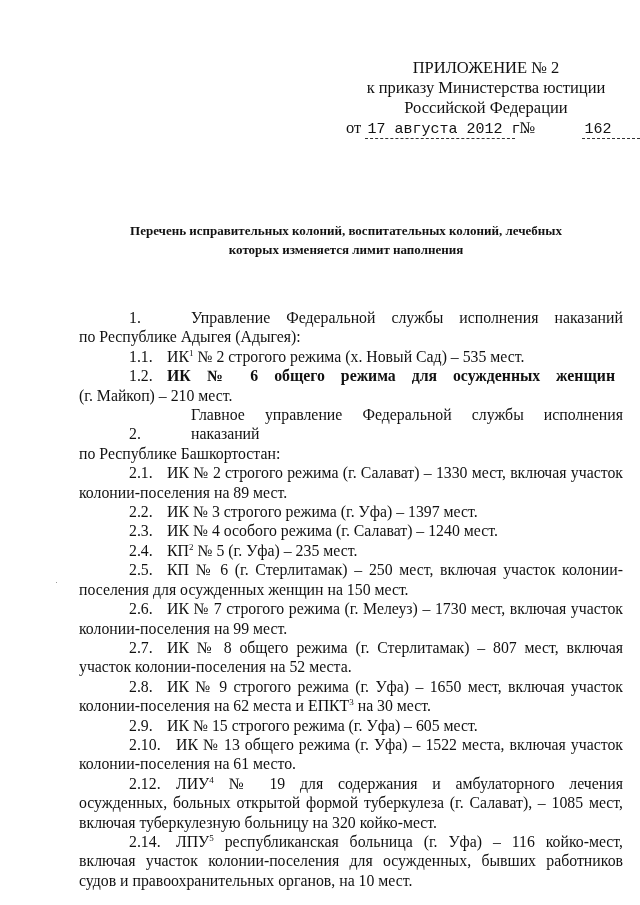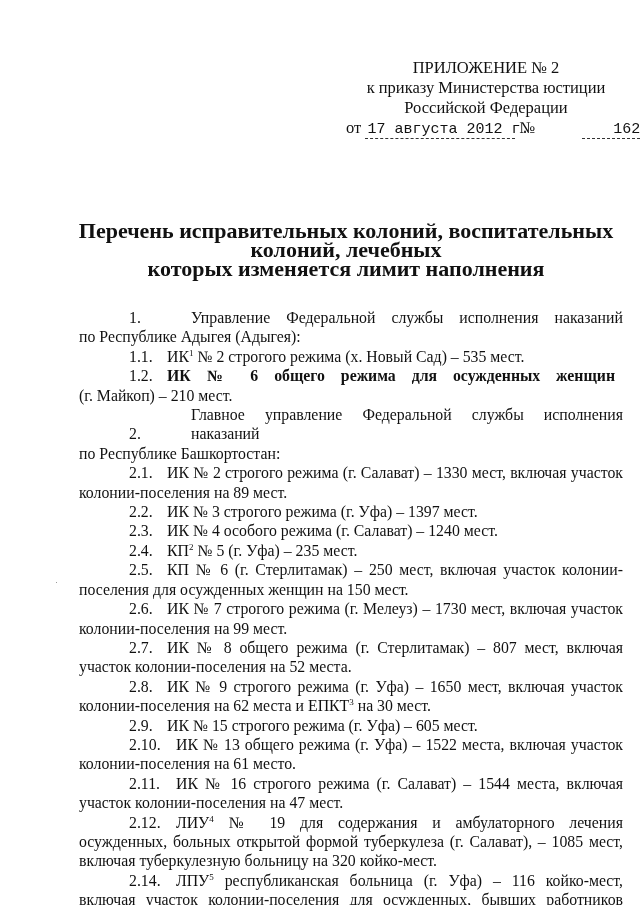--- a/index.html
+++ b/index.html
@@ -6,24 +6,24 @@
   body { width: 640px; height: 905px; position: relative; overflow: hidden;
          font-family: "Liberation Serif", "DejaVu Serif", serif; color: #111; }
   .page { position: absolute; left: 16px; top: 0; width: 640px; height: 905px; }
 
   .appendix { position: absolute; left: 330px; top: 58px; width: 280px; text-align: center;
               font-size: 16.5px; line-height: 20px; }
   .appendix .line { display: block; white-space: nowrap; }
   .mono { font-family: "Liberation Mono", "DejaVu Sans Mono", monospace; font-size: 15px; }
   .ul { display: inline-block; border-bottom: 1px dashed #333; line-height: 16px; }
   .date-val { width: 148px; text-align: left; padding-left: 2px; }
-  .num-val { width: 56px; text-align: right; padding-left: 2px; margin-left: 43px; }
+  .num-val { width: 56px; text-align: left; padding-left: 2px; margin-left: 43px; }
 
   .title { position: absolute; left: 60px; top: 221px; width: 540px; text-align: center;
-           font-weight: bold; font-size: 22px; line-height: 19px; }
+           font-weight: bold; font-size: 13px; line-height: 19px; }
 
   .body { position: absolute; left: 63px; top: 308px; width: 544px;
           font-size: 15.8px; line-height: 19.4px; }
   .p { margin: 0; text-align: justify; text-align-last: left; }
   .indent { text-indent: 50px; }
   .bold { font-weight: normal; }
   .num { display: inline-block; min-width: 38px; text-indent: 0; }
   .num.wide { min-width: 47px; }
   .num.sec { min-width: 62px; }
   sup { font-size: 9px; line-height: 0; vertical-align: super; }
@@ -76,18 +76,17 @@
     <p class="p indent"><span class="num">2.1.</span><span>ИК № 2 строгого режима (г. Салават) – 1330 мест, включая участок колонии-поселения на 89 мест.</span></p>
     <p class="p indent"><span class="num">2.2.</span><span>ИК № 3 строгого режима (г. Уфа) – 1397 мест.</span></p>
     <p class="p indent"><span class="num">2.3.</span><span>ИК № 4 особого режима (г. Салават) – 1240 мест.</span></p>
     <p class="p indent"><span class="num">2.4.</span><span>КП</span><sup>2</sup><span> № 5 (г. Уфа) – 235 мест.</span></p>
     <p class="p indent"><span class="num">2.5.</span><span>КП № 6 (г. Стерлитамак) – 250 мест, включая участок колонии-поселения для осужденных женщин на 150 мест.</span></p>
     <p class="p indent"><span class="num">2.6.</span><span>ИК № 7 строгого режима (г. Мелеуз) – 1730 мест, включая участок колонии-поселения на 99 мест.</span></p>
     <p class="p indent"><span class="num">2.7.</span><span>ИК № 8 общего режима (г. Стерлитамак) – 807 мест, включая участок колонии-поселения на 52 места.</span></p>
     <p class="p indent"><span class="num">2.8.</span><span>ИК № 9 строгого режима (г. Уфа) – 1650 мест, включая участок колонии-поселения на 62 места и ЕПКТ</span><sup>3</sup><span> на 30 мест.</span></p>
     <p class="p indent"><span class="num">2.9.</span><span>ИК № 15 строгого режима (г. Уфа) – 605 мест.</span></p>
     <p class="p indent"><span class="num wide">2.10.</span><span>ИК № 13 общего режима (г. Уфа) – 1522 места, включая участок колонии-поселения на 61 место.</span></p>
-    <p class="p indent"><span class="num wide">2.11.</span><span>ИК № 16 строгого режима (г. Салават) – 1544 места, включая участок колонии-поселения на 47 мест.</span></p>
     <p class="p indent"><span class="num wide">2.12.</span><span>ЛИУ</span><sup>4</sup><span> № 19 для содержания и амбулаторного лечения осужденных, больных открытой формой туберкулеза (г. Салават), – 1085 мест, включая туберкулезную больницу на 320 койко-мест.</span></p>
     <p class="p indent"><span class="num wide">2.14.</span><span>ЛПУ</span><sup>5</sup><span> республиканская больница (г. Уфа) – 116 койко-мест, включая участок колонии-поселения для осужденных, бывших работников судов и правоохранительных органов, на 10 мест.</span></p>
 
   </div>
 </div>
 
 </body></html>

